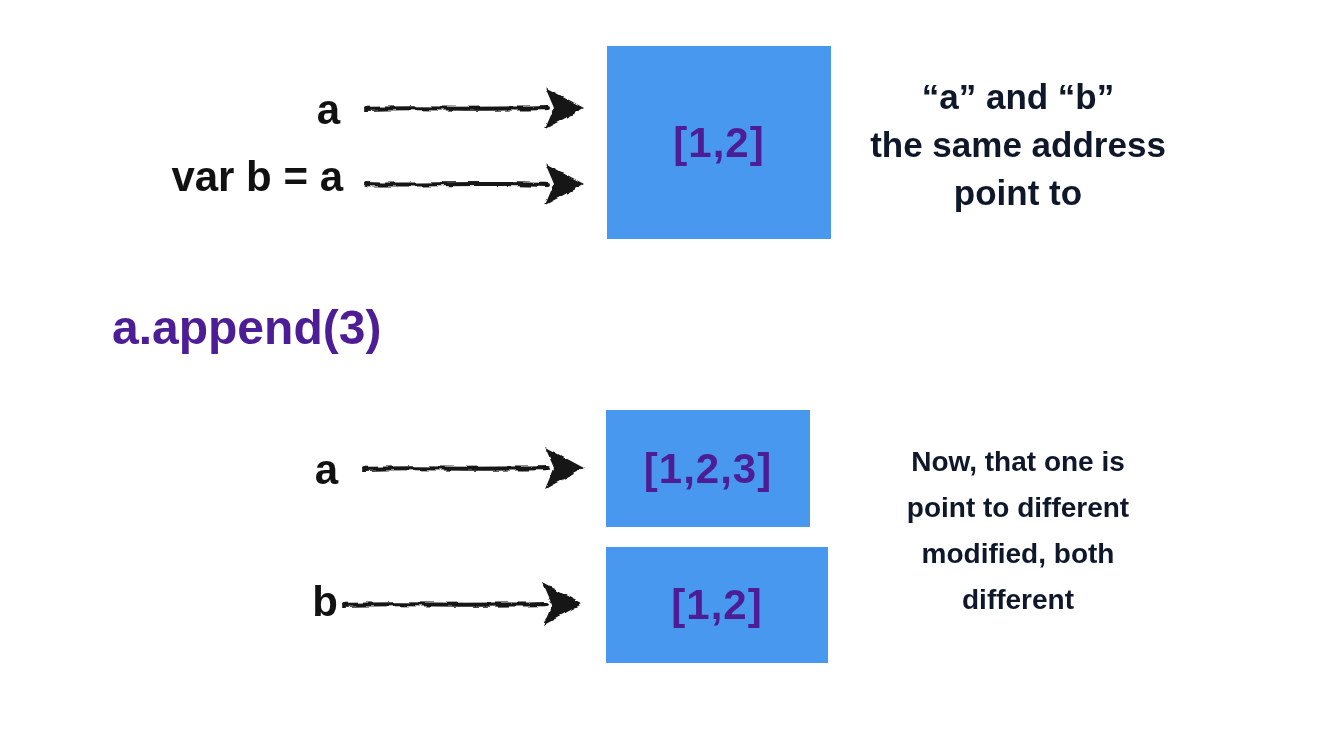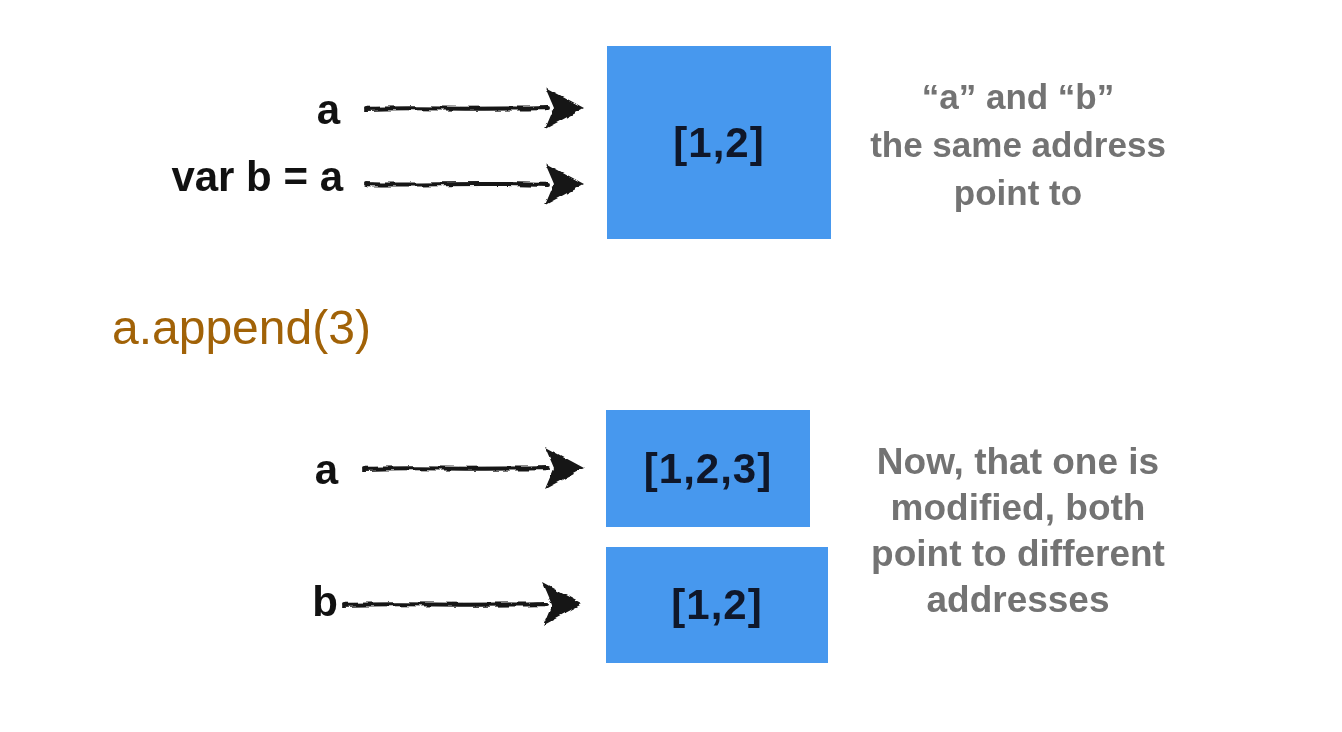--- a/index.html
+++ b/index.html
@@ -21,43 +21,43 @@
     font-weight: 700;
     font-size: 42px;
     line-height: 42px;
     color: #111111;
     text-align: right;
     white-space: nowrap;
   }
   .membox {
     position: absolute;
     background: #4798ee;
-    color: #0f172a;
+    color: #4c1d95;
     font-weight: 700;
     font-size: 42px;
     display: flex;
     align-items: center;
     justify-content: center;
     letter-spacing: 1px;
   }
   .caption {
     position: absolute;
     width: 360px;
     font-weight: 700;
-    color: #737373;
+    color: #0f172a;
     text-align: center;
   }
   .caption.cap-before { font-size: 35px; line-height: 48px; }
-  .caption.cap-after  { font-size: 37px; line-height: 46px; text-align: center; }
+  .caption.cap-after  { font-size: 28px; line-height: 46px; text-align: center; }
   .code {
     position: absolute;
-    font-weight: 400;
+    font-weight: 700;
     font-size: 48px;
     line-height: 48px;
-    color: #a16207;
+    color: #4c1d95;
     white-space: nowrap;
   }
   .arrow { position: absolute; }
 </style>
 </head>
 <body>
 
 <div class="canvas">
 
   <svg width="0" height="0" style="position:absolute" aria-hidden="true">
@@ -124,18 +124,18 @@
       <polygon points="203,7 242,28 203,49 212,28" fill="#151515"></polygon>
     </g>
   </svg>
 
   <div class="membox" style="left:606px; top:547px; width:222px; height:116px;">
     <span>[1,2]</span>
   </div>
 
   <div class="caption cap-after" style="left:838px; top:439px;">
     <div>Now, that one is</div>
+    <div>point to different</div>
     <div>modified, both</div>
-    <div>point to different</div>
-    <div>addresses</div>
+    <div>different</div>
   </div>
 
 </div>
 
 </body></html>

